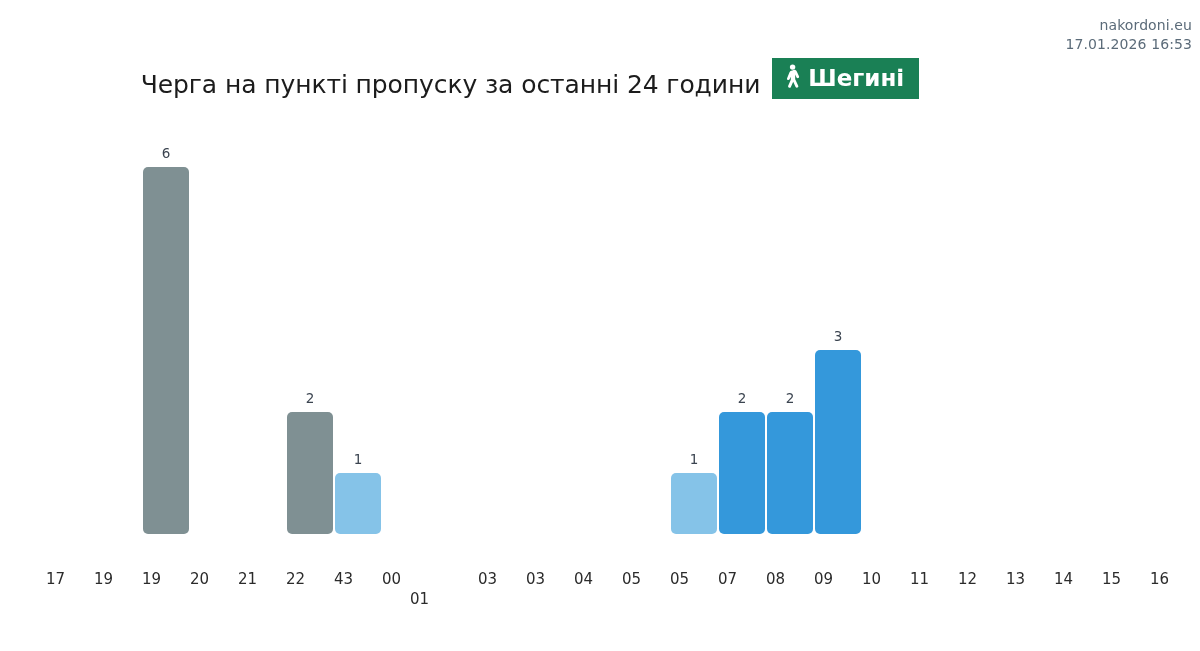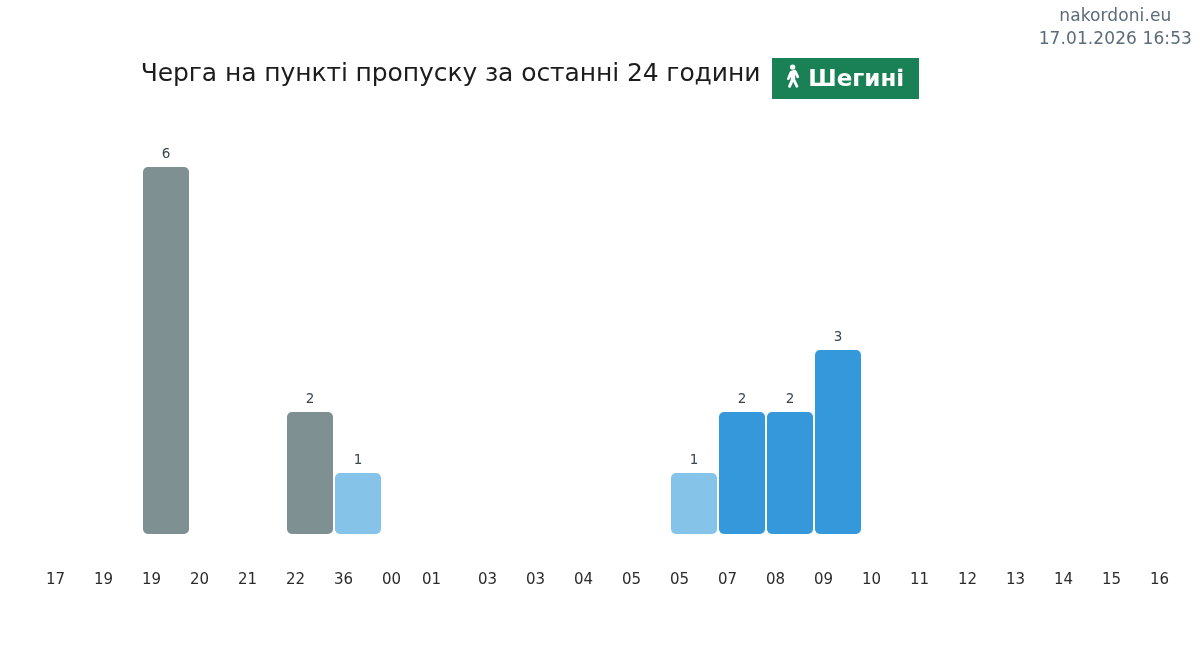--- a/index.html
+++ b/index.html
@@ -13,38 +13,38 @@
     width: 1200px;
     height: 651px;
     position: relative;
     font-family: "DejaVu Sans", "Liberation Sans", sans-serif;
     overflow: hidden;
   }
 
   
   .watermark {
     position: absolute;
-    top: 4px;
+    top: 16px;
     right: 8px;
-    text-align: center;
+    text-align: right;
     line-height: 1.35;
-    font-size: 17px;
+    font-size: 14px;
     color: #5b6b79;
     letter-spacing: 0.1px;
   }
   .watermark div { white-space: nowrap; }
 
   
   .title-row {
     position: absolute;
     top: 58px;
     left: 0;
     width: 1060px;
     display: flex;
-    align-items: flex-start;
+    align-items: flex-end;
     justify-content: center;
     gap: 12px;
   }
   .chart-title {
     font-size: 25px;
     color: #1c1c1c;
     font-weight: 400;
     white-space: nowrap;
     letter-spacing: -0.1px;
   }
@@ -164,23 +164,23 @@
     </div>
   </div>
 
 <div class="axis">
     <div class="tick" style="left: 0px;">17</div>
     <div class="tick" style="left: 48px;">19</div>
     <div class="tick" style="left: 96px;">19</div>
     <div class="tick" style="left: 144px;">20</div>
     <div class="tick" style="left: 192px;">21</div>
     <div class="tick" style="left: 240px;">22</div>
-    <div class="tick" style="left: 288px;">36</div>
+    <div class="tick" style="left: 288px;">43</div>
     <div class="tick" style="left: 336px;">00</div>
-    <div class="tick" style="left: 376px;">01</div>
+    <div class="tick" style="left: 364px; margin-top: 20px;">01</div>
     <div class="tick" style="left: 432px;">03</div>
     <div class="tick" style="left: 480px;">03</div>
     <div class="tick" style="left: 528px;">04</div>
     <div class="tick" style="left: 576px;">05</div>
     <div class="tick" style="left: 624px;">05</div>
     <div class="tick" style="left: 672px;">07</div>
     <div class="tick" style="left: 720px;">08</div>
     <div class="tick" style="left: 768px;">09</div>
     <div class="tick" style="left: 816px;">10</div>
     <div class="tick" style="left: 864px;">11</div>

